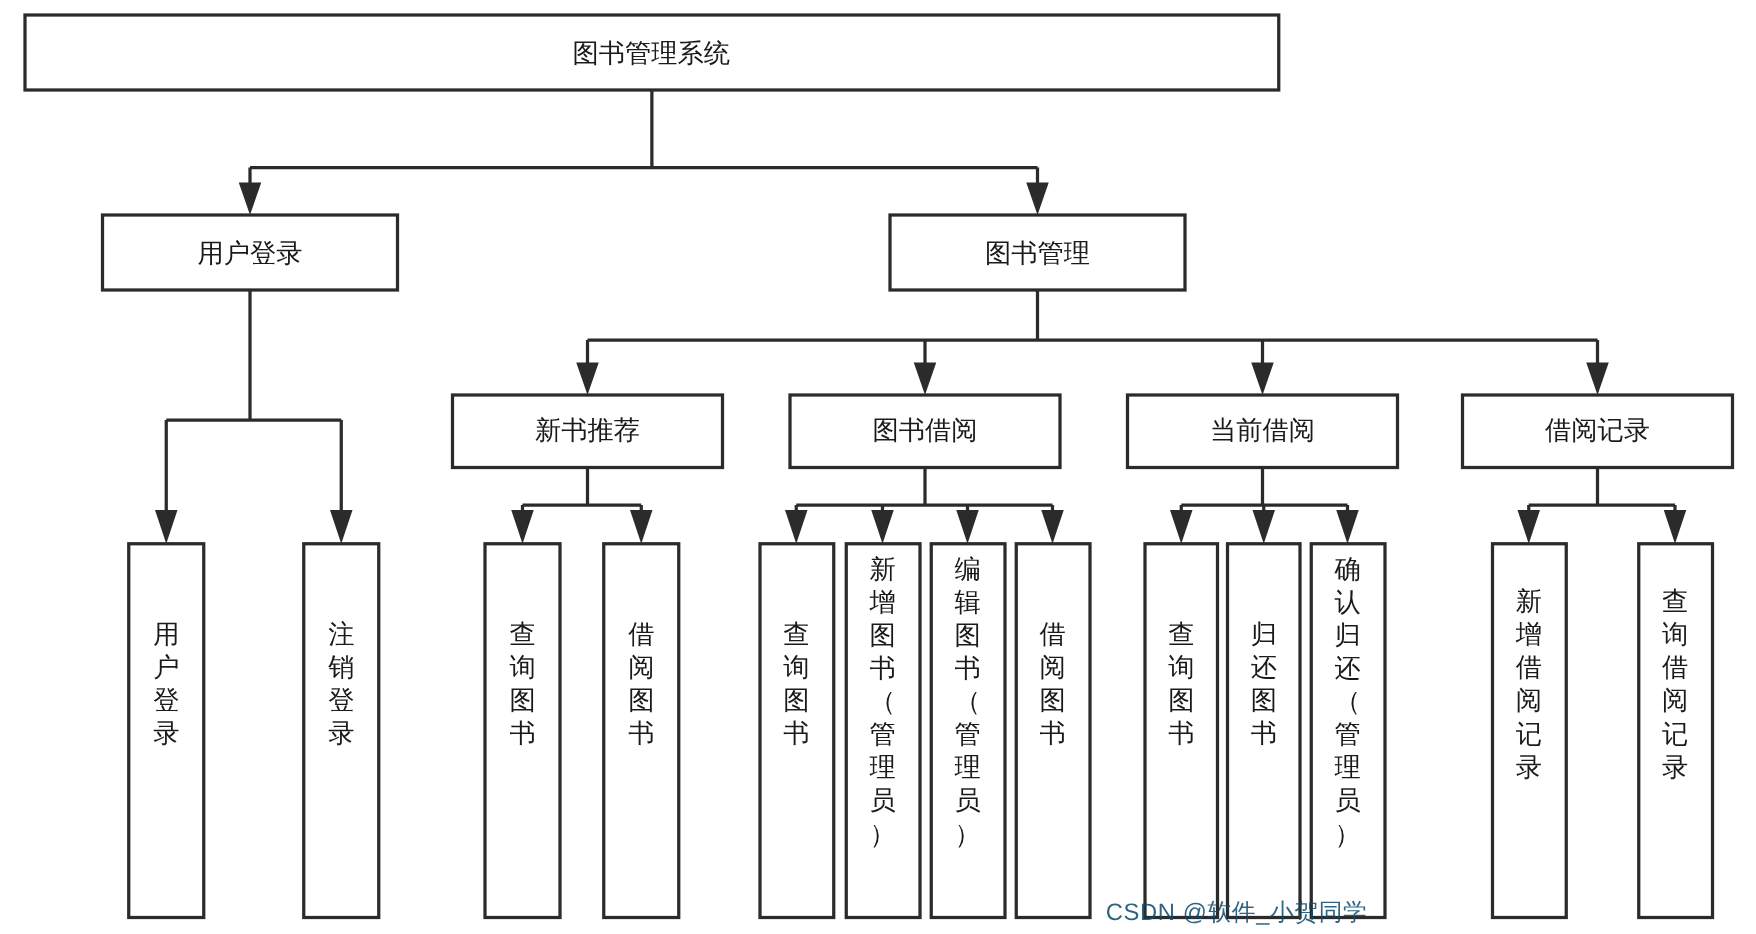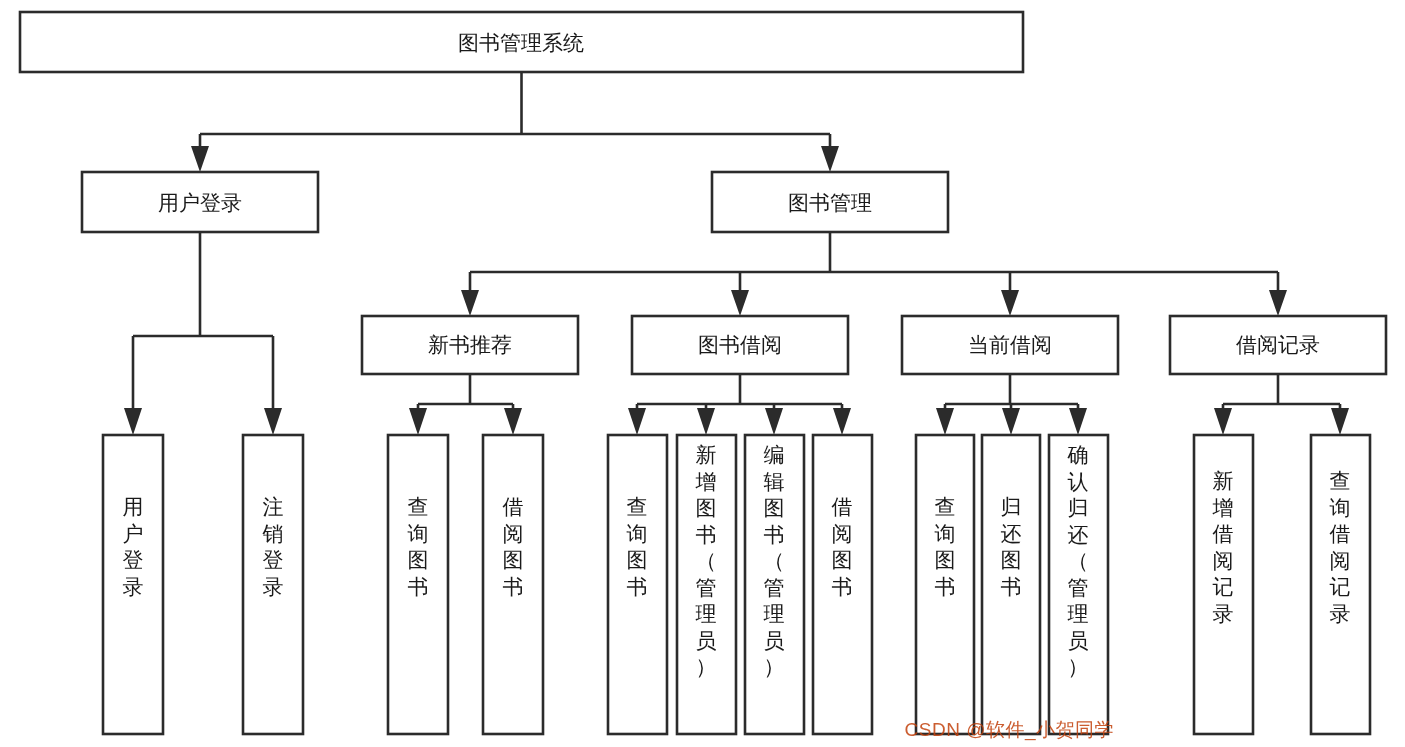--- a/index.html
+++ b/index.html
@@ -50,25 +50,25 @@
     dominant-baseline: middle;
   }
   .node-label-v {
     font-family: "Liberation Sans", "DejaVu Sans", sans-serif;
     font-size: 21px;
     fill: #1a1a1a;
     text-anchor: middle;
   }
   .watermark {
     position: absolute;
-    right: 0;
+    right: 20px;
     bottom: 4px;
     font-family: "Liberation Sans", "DejaVu Sans", sans-serif;
     font-size: 19px;
-    color: #c2410c;
+    color: #0c4a6e;
     opacity: 0.85;
     letter-spacing: 0.5px;
     white-space: nowrap;
     pointer-events: none;
   }
 </style>
 </head>
 <body>
 
 <div id="diagram-root">

